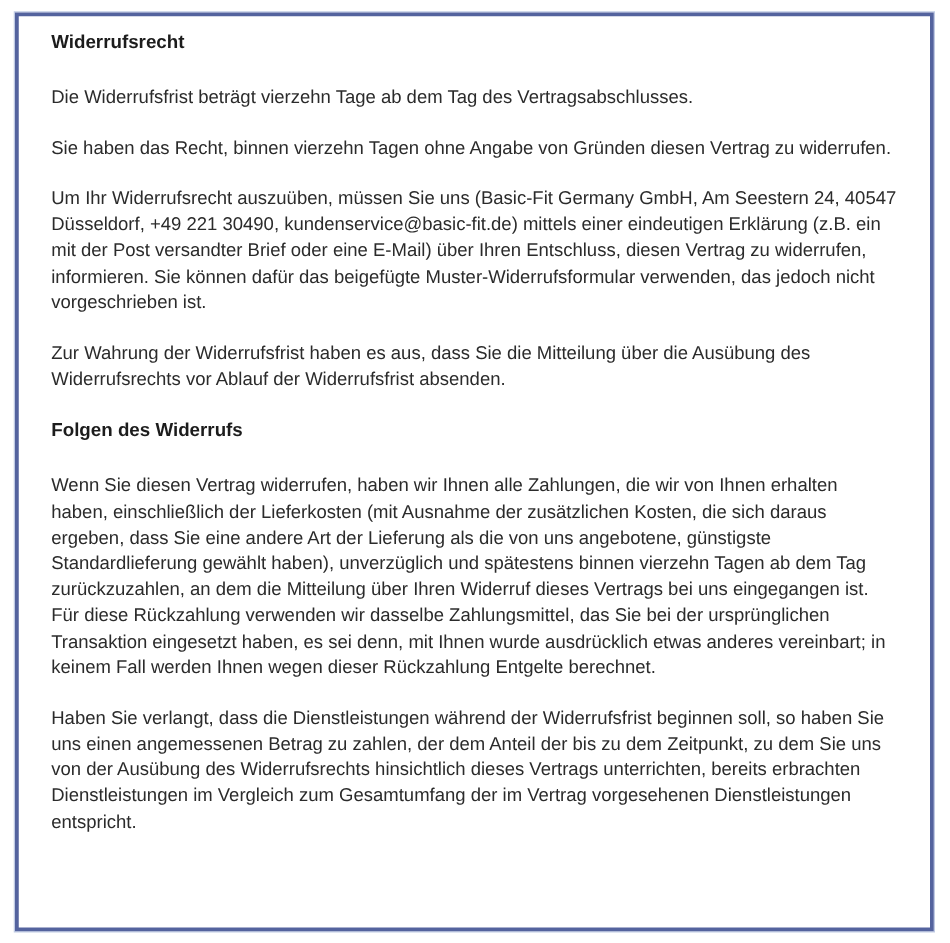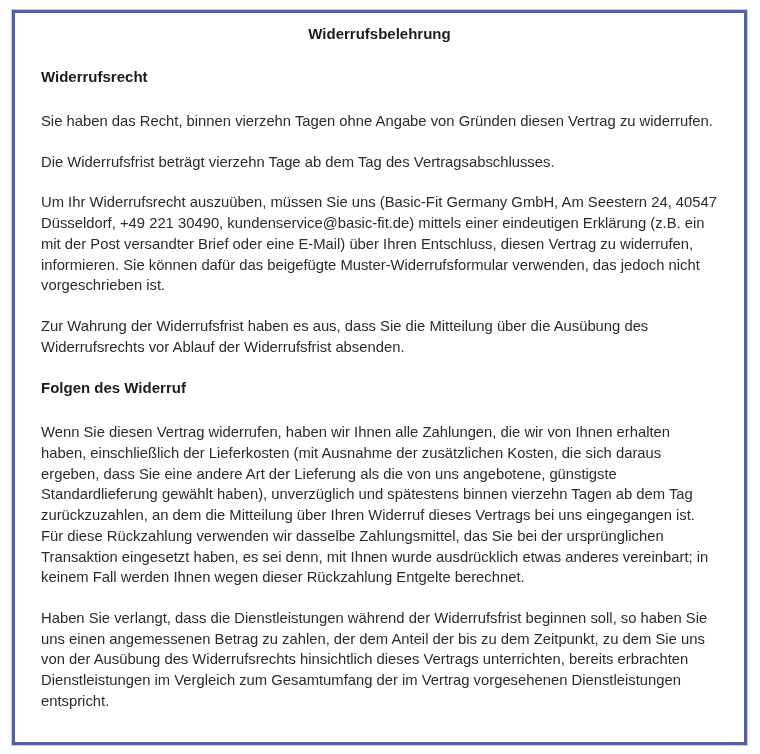--- a/index.html
+++ b/index.html
@@ -44,35 +44,34 @@
   }
   .section {
     margin: 0;
   }
 </style>
 </head>
 <body>
 
 <div class="page">
 
-  <div class="doc-title">Widerrufsbelehrung</div>
 
   <div class="section">
     <div class="section-heading">Widerrufsrecht</div>
 
+    <p class="para">Die Widerrufsfrist beträgt vierzehn Tage ab dem Tag des Vertragsabschlusses.</p>
+
     <p class="para">Sie haben das Recht, binnen vierzehn Tagen ohne Angabe von Gründen diesen Vertrag zu widerrufen.</p>
-
-    <p class="para">Die Widerrufsfrist beträgt vierzehn Tage ab dem Tag des Vertragsabschlusses.</p>
 
     <p class="para">Um Ihr Widerrufsrecht auszuüben, müssen Sie uns (Basic-Fit Germany GmbH, Am Seestern 24, 40547 Düsseldorf, +49 221 30490, kundenservice@basic-fit.de) mittels einer eindeutigen Erklärung (z.B. ein mit der Post versandter Brief oder eine E-Mail) über Ihren Entschluss, diesen Vertrag zu widerrufen, informieren. Sie können dafür das beigefügte Muster-Widerrufsformular verwenden, das jedoch nicht vorgeschrieben ist.</p>
 
     <p class="para">Zur Wahrung der Widerrufsfrist haben es aus, dass Sie die Mitteilung über die Ausübung des Widerrufsrechts vor Ablauf der Widerrufsfrist absenden.</p>
   </div>
 
   <div class="section">
-    <div class="section-heading">Folgen des Widerruf</div>
+    <div class="section-heading">Folgen des Widerrufs</div>
 
     <p class="para">Wenn Sie diesen Vertrag widerrufen, haben wir Ihnen alle Zahlungen, die wir von Ihnen erhalten haben, einschließlich der Lieferkosten (mit Ausnahme der zusätzlichen Kosten, die sich daraus ergeben, dass Sie eine andere Art der Lieferung als die von uns angebotene, günstigste Standardlieferung gewählt haben), unverzüglich und spätestens binnen vierzehn Tagen ab dem Tag zurückzuzahlen, an dem die Mitteilung über Ihren Widerruf dieses Vertrags bei uns eingegangen ist. Für diese Rückzahlung verwenden wir dasselbe Zahlungsmittel, das Sie bei der ursprünglichen Transaktion eingesetzt haben, es sei denn, mit Ihnen wurde ausdrücklich etwas anderes vereinbart; in keinem Fall werden Ihnen wegen dieser Rückzahlung Entgelte berechnet.</p>
 
     <p class="para">Haben Sie verlangt, dass die Dienstleistungen während der Widerrufsfrist beginnen soll, so haben Sie uns einen angemessenen Betrag zu zahlen, der dem Anteil der bis zu dem Zeitpunkt, zu dem Sie uns von der Ausübung des Widerrufsrechts hinsichtlich dieses Vertrags unterrichten, bereits erbrachten Dienstleistungen im Vergleich zum Gesamtumfang der im Vertrag vorgesehenen Dienstleistungen entspricht.</p>
   </div>
 
 </div>
 
 </body></html>

